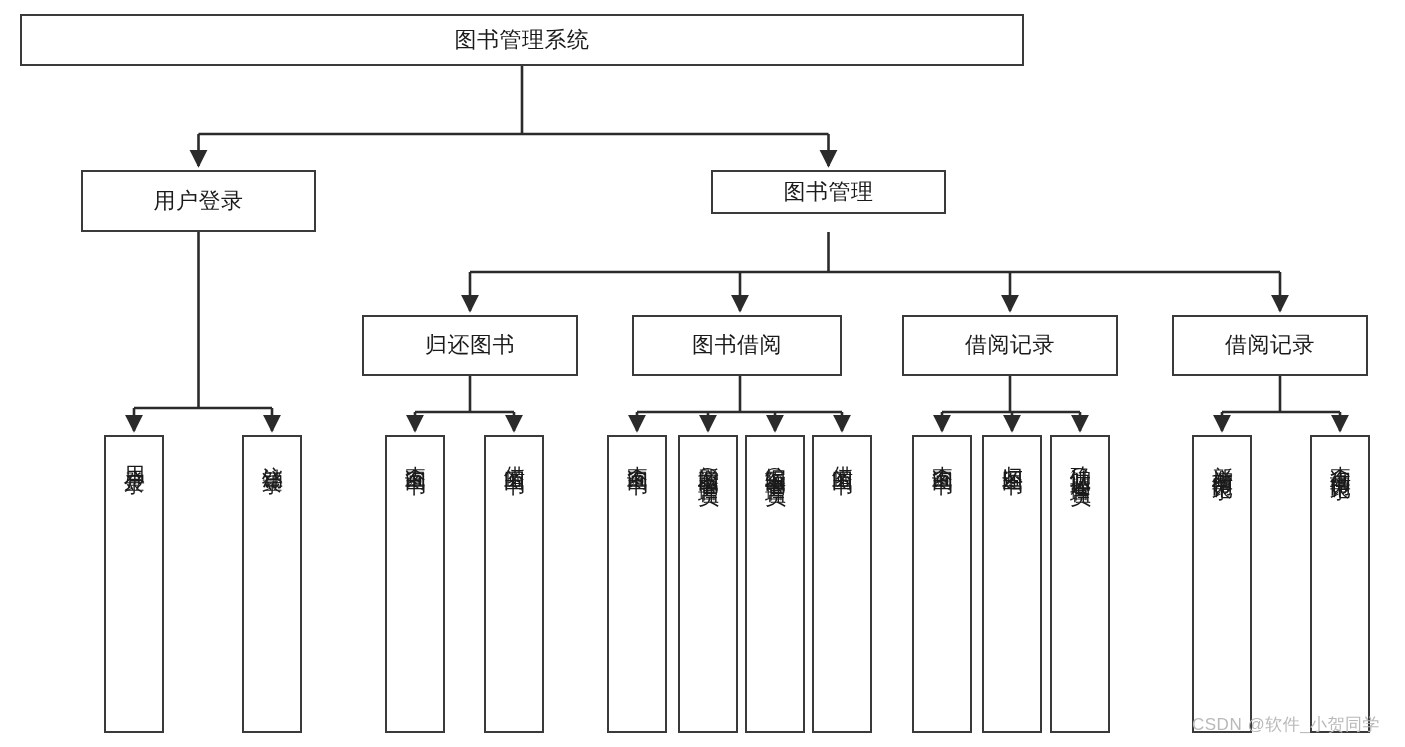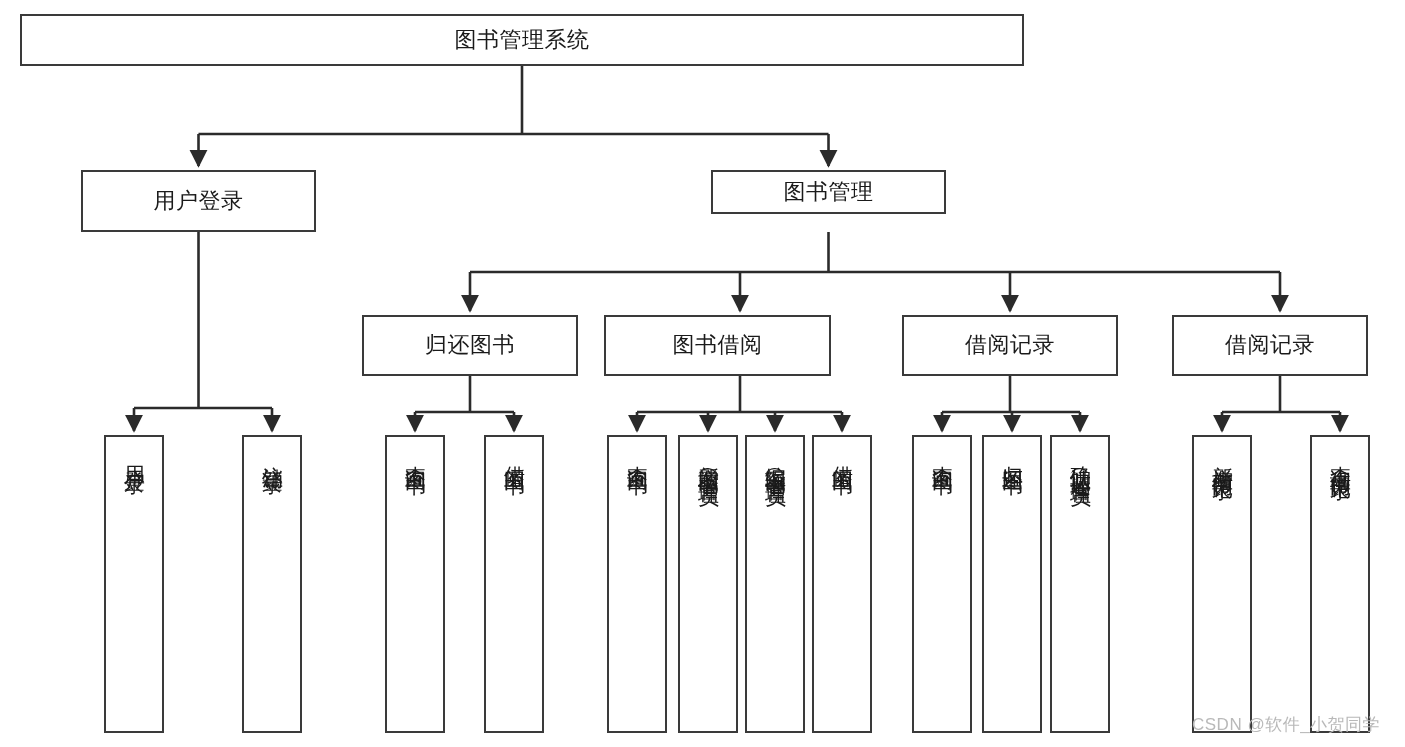--- a/index.html
+++ b/index.html
@@ -121,21 +121,21 @@
       </div>
       <div class="node horiz" style="left: 81px; top: 170px; width: 235px; height: 62px;">
         <span class="label">用户登录</span>
       </div>
       <div class="node horiz" style="left: 711px; top: 170px; width: 235px; height: 44px;">
         <span class="label">图书管理</span>
       </div>
       <div class="node horiz" style="left: 362px; top: 315px; width: 216px; height: 61px;">
         <span class="label">归还图书</span>
       </div>
-      <div class="node horiz" style="left: 604px; top: 315px; width: 227px; height: 61px;">
+      <div class="node horiz" style="left: 632px; top: 315px; width: 210px; height: 61px;">
         <span class="label">图书借阅</span>
       </div>
       <div class="node horiz" style="left: 902px; top: 315px; width: 216px; height: 61px;">
         <span class="label">借阅记录</span>
       </div>
       <div class="node horiz" style="left: 1172px; top: 315px; width: 196px; height: 61px;">
         <span class="label">借阅记录</span>
       </div>
       <div class="node vert" style="left: 104px; top: 435px; width: 60px; height: 298px;">
         <span class="label">用户登录</span>

